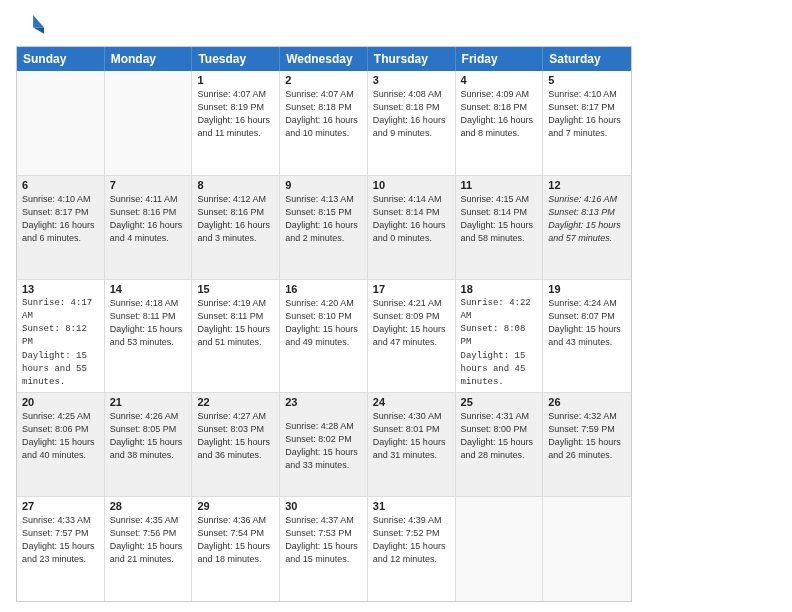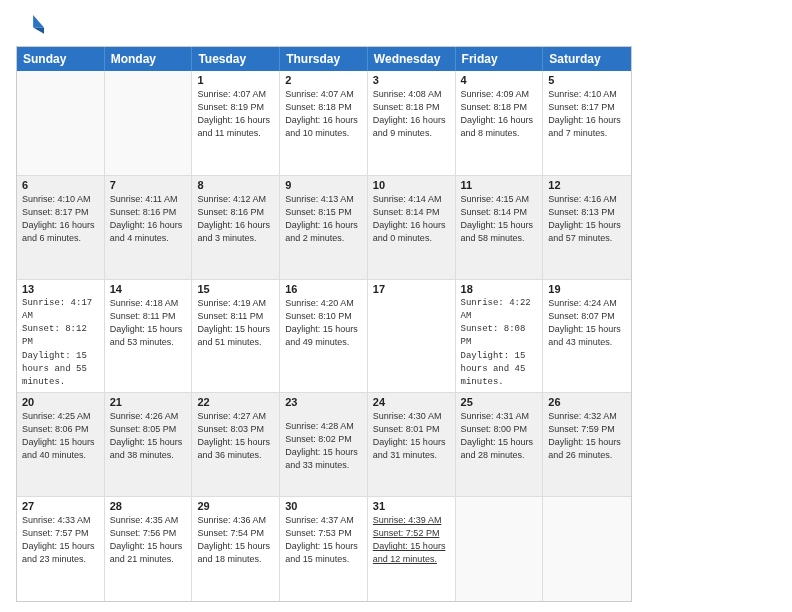--- a/index.html
+++ b/index.html
@@ -135,22 +135,22 @@
       <div class="main-title"></div>
       <div class="subtitle"></div>
     </div>
   </div>
 
   <div class="calendar">
     <div class="cal-header" id="cal-header">
         <div class="cal-header-cell">Sunday</div>
         <div class="cal-header-cell">Monday</div>
         <div class="cal-header-cell">Tuesday</div>
+        <div class="cal-header-cell">Wednesday</div>
         <div class="cal-header-cell">Thursday</div>
-        <div class="cal-header-cell">Wednesday</div>
         <div class="cal-header-cell">Friday</div>
         <div class="cal-header-cell">Saturday</div>
       </div>
     <div class="cal-body" id="cal-body">
         <div class="cal-row">
           <div class="cal-cell empty"></div>
           <div class="cal-cell empty"></div>
           <div class="cal-cell">
             <div class="day-num">1</div>
             <div class="day-info" style="white-space: pre-line;">Sunrise: 4:07 AM
@@ -214,21 +214,21 @@
 Daylight: 16 hours and 0 minutes.</div>
           </div>
           <div class="cal-cell shaded">
             <div class="day-num">11</div>
             <div class="day-info" style="white-space: pre-line;">Sunrise: 4:15 AM
 Sunset: 8:14 PM
 Daylight: 15 hours and 58 minutes.</div>
           </div>
           <div class="cal-cell shaded">
             <div class="day-num">12</div>
-            <div class="day-info" style="white-space: pre-line;">Sunrise: 4:16 AM
+            <div class="day-info" style="white-space: pre-line; font-style: italic;">Sunrise: 4:16 AM
 Sunset: 8:13 PM
 Daylight: 15 hours and 57 minutes.</div>
           </div>
         </div>
         <div class="cal-row">
           <div class="cal-cell">
             <div class="day-num">13</div>
             <div class="day-info" style="white-space: pre-line; font-family: Liberation Mono, monospace;">Sunrise: 4:17 AM
 Sunset: 8:12 PM
 Daylight: 15 hours and 55 minutes.</div>
@@ -246,20 +246,23 @@
 Daylight: 15 hours and 51 minutes.</div>
           </div>
           <div class="cal-cell">
             <div class="day-num">16</div>
             <div class="day-info" style="white-space: pre-line;">Sunrise: 4:20 AM
 Sunset: 8:10 PM
 Daylight: 15 hours and 49 minutes.</div>
           </div>
           <div class="cal-cell">
             <div class="day-num">17</div>
+            <div class="day-info" style="white-space: pre-line;">Sunrise: 4:21 AM
+Sunset: 8:09 PM
+Daylight: 15 hours and 47 minutes.</div>
           </div>
           <div class="cal-cell">
             <div class="day-num">18</div>
             <div class="day-info" style="white-space: pre-line; font-family: Liberation Mono, monospace;">Sunrise: 4:22 AM
 Sunset: 8:08 PM
 Daylight: 15 hours and 45 minutes.</div>
           </div>
           <div class="cal-cell">
             <div class="day-num">19</div>
             <div class="day-info" style="white-space: pre-line;">Sunrise: 4:24 AM
@@ -331,21 +334,21 @@
 Daylight: 15 hours and 18 minutes.</div>
           </div>
           <div class="cal-cell">
             <div class="day-num">30</div>
             <div class="day-info" style="white-space: pre-line;">Sunrise: 4:37 AM
 Sunset: 7:53 PM
 Daylight: 15 hours and 15 minutes.</div>
           </div>
           <div class="cal-cell">
             <div class="day-num">31</div>
-            <div class="day-info" style="white-space: pre-line; text-decoration: underline;">Sunrise: 4:39 AM
+            <div class="day-info" style="white-space: pre-line;">Sunrise: 4:39 AM
 Sunset: 7:52 PM
 Daylight: 15 hours and 12 minutes.</div>
           </div>
           <div class="cal-cell empty"></div>
           <div class="cal-cell empty"></div>
         </div>
       </div>
   </div>
 </div>
 

